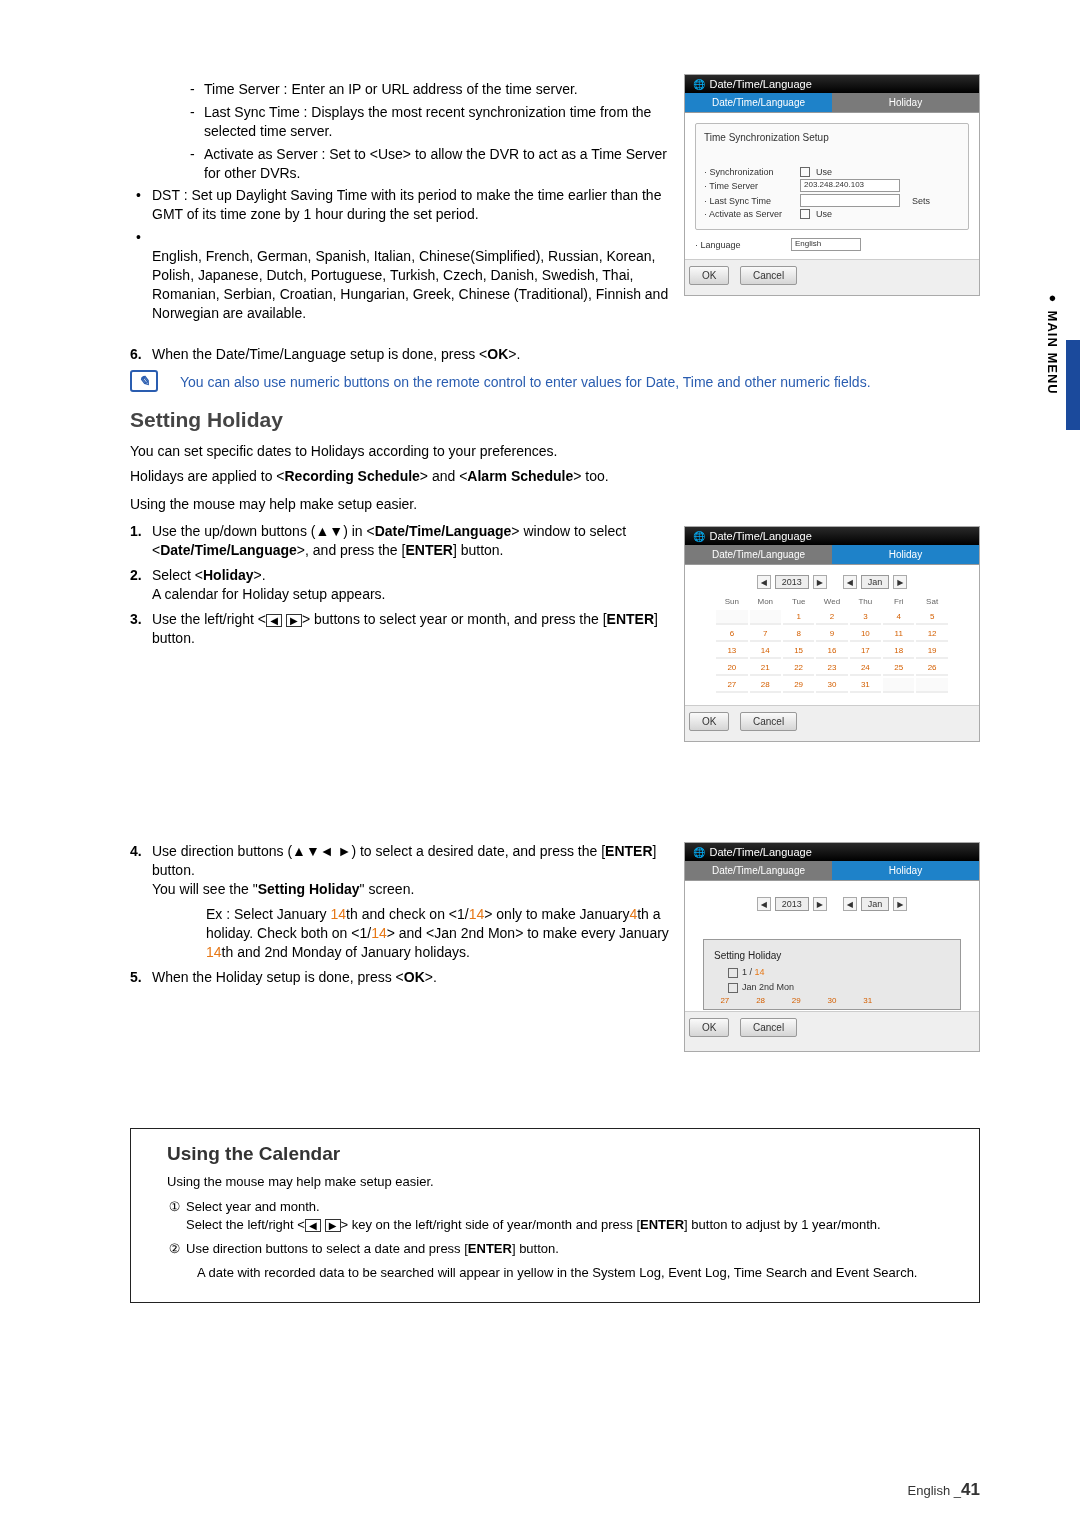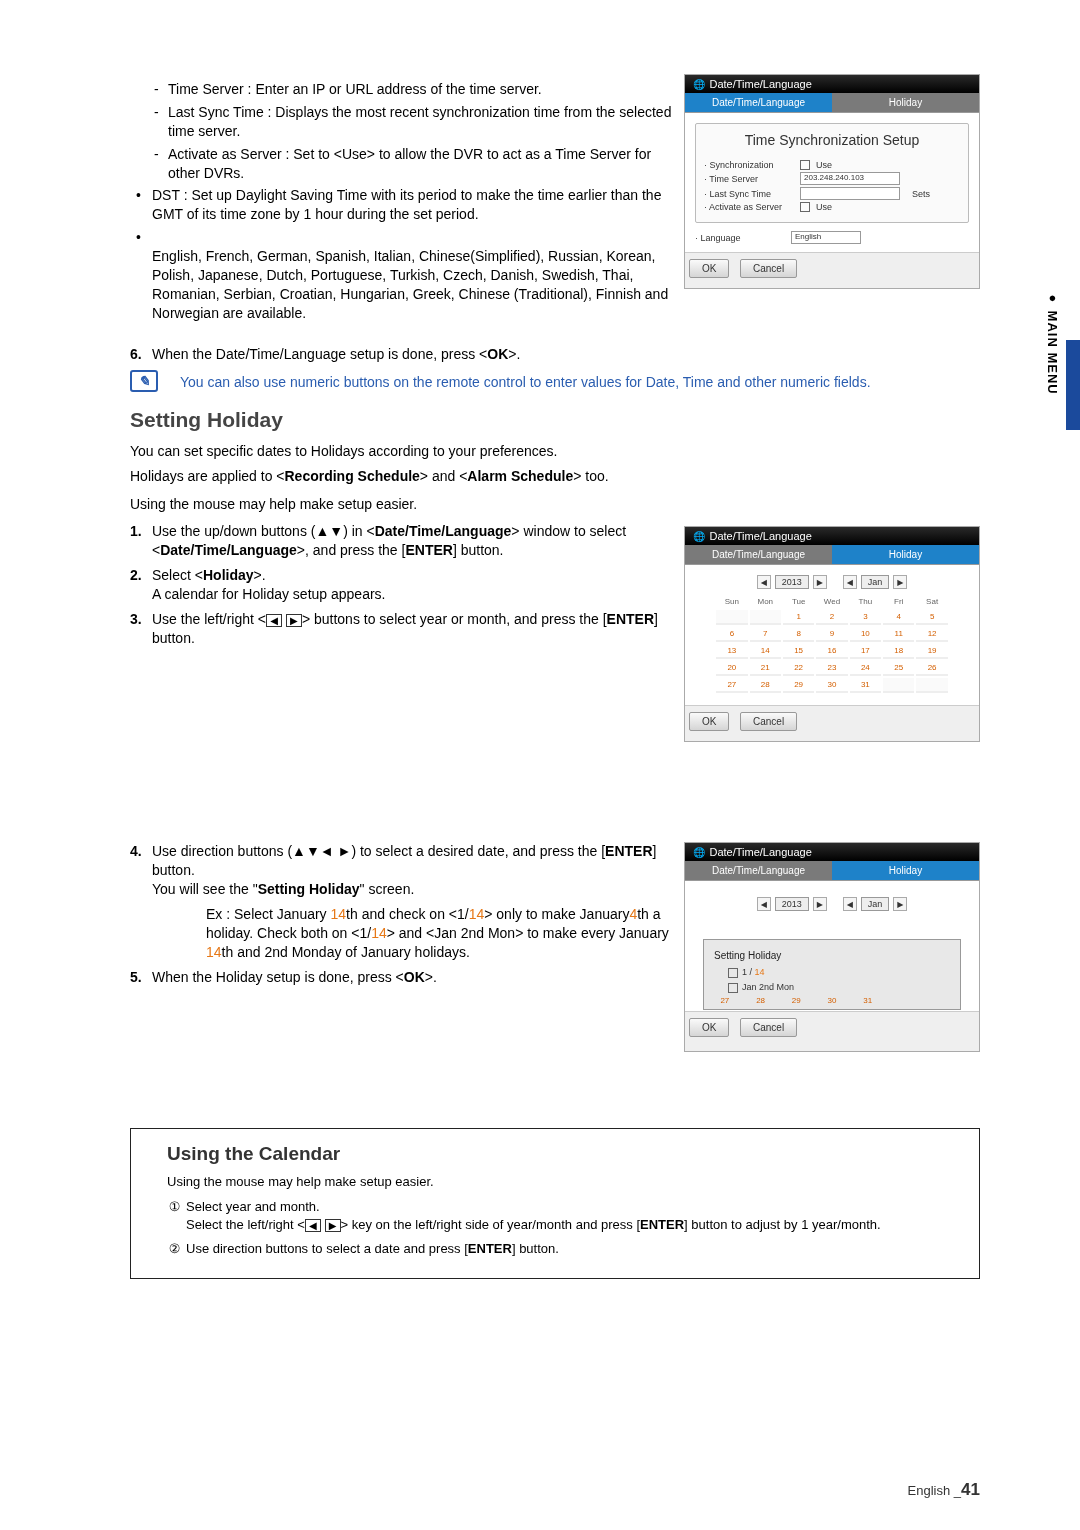--- a/index.html
+++ b/index.html
@@ -28,21 +28,21 @@
     top: 340px;
     width: 14px;
     height: 90px;
     background: #1b4a9c;
   }
   ul.bullets { list-style: none; padding-left: 22px; margin-bottom: 22px; }
   ul.bullets > li::before { content: "•"; position: absolute; margin-left: -16px; }
   ul.bullets > li { position: relative; margin-bottom: 4px; line-height: 1.35; }
   ul.dashes { list-style: none; padding-left: 38px; }
   ul.dashes > li::before { content: "-"; position: absolute; margin-left: -14px; }
-  ul.dashes > li { position: relative; margin-bottom: 4px; line-height: 1.35; }
+  ul.dashes > li { position: relative; margin-bottom: 4px; line-height: 1.35; margin-left: 36px; }
   .step-list { list-style: none; padding-left: 22px; }
   .step-list > li { position: relative; margin-bottom: 6px; line-height: 1.35; }
   .step-num { position: absolute; left: -22px; font-weight: bold; }
   .bold { font-weight: bold; }
   .blue-note {
     color: #2a5db0; margin: 10px 0 14px 50px; position: relative;
   }
   .note-icon {
     position: absolute; left: -50px; top: -4px;
     width: 28px; height: 22px; border: 2px solid #2a5db0; border-radius: 3px;
@@ -63,21 +63,21 @@
   .panel-title {
     background: linear-gradient(#2a2a2a,#000); color: #fff;
     font-size: 11px; padding: 3px 8px;
   }
   .panel-title::before { content: "🌐"; font-size: 10px; margin-right: 4px; }
   .tab-row { display: flex; border-bottom: 1px solid #999; }
   .tab { flex:1; text-align:center; padding: 4px 0; font-size: 10px; color: #fff; background: #7a7a7a; }
   .tab.active { background: #1e82c9; color: #fff; }
   .panel-body { padding: 10px 10px 6px 10px; background: #fff; min-height: 120px; }
   .frame { border: 1px solid #bbb; padding: 8px; background: #fafafa; border-radius: 2px; margin-bottom: 8px; }
-  .frame-title { font-size: 14px; color: #333; margin-bottom: 12px; text-align: center; }
+  .frame-title { font-size: 10px; color: #333; margin-bottom: 24px; }
   .form-row { display:flex; align-items:center; gap:6px; margin: 2px 0; color:#333; font-size: 9px;}
   .form-row .lbl { width: 90px; color:#333; }
   .form-row .chk { width:10px; height:10px; border:1px solid #666; display:inline-block; }
   .form-row .inp { border:1px solid #999; height:13px; padding:0 3px; font-size:8px; flex:0 0 100px; background:#fff;}
   .panel-footer { padding: 6px 0 10px 0; background:#efefef; border-top:1px solid #ccc;}
   .btn { display:inline-block; padding: 3px 12px; font-size: 10px; background: linear-gradient(#fafafa,#d5d5d5); border:1px solid #999; border-radius:2px; margin:0 4px;}
 
   .cal-nav { display:flex; align-items:center; justify-content:center; gap:4px; margin:6px 0 4px 0; font-size:9px;}
   .cal-nav .sel { border:1px solid #999; background:#eee; padding:1px 6px; }
   .cal-nav .arrow { border:1px solid #aaa; background:#f5f5f5; width:14px; height:14px; display:inline-flex; align-items:center; justify-content:center; font-size:8px; }
@@ -355,17 +355,18 @@
 <div class="infobox">
   <h3>Using the Calendar</h3>
   <p>Using the mouse may help make setup easier.</p>
   <p>
     <span class="circ">①</span><span>Select year and month.</span><br>
     <span style="display:inline-block; width:19px;"></span><span>Select the left/right &lt;</span><span class="lr-btn">◀</span> <span class="lr-btn">▶</span><span>&gt; key on the left/right side of year/month and press [</span><span class="bold">ENTER</span><span>] button to adjust by 1 year/month.</span>
   </p>
   <p>
     <span class="circ">②</span><span>Use direction buttons to select a date and press [</span><span class="bold">ENTER</span><span>] button.</span>
   </p>
+  <p style="padding-left:30px; margin-top:6px;">A date with recorded data to be searched will appear in yellow in the System Log, Event Log, Time Search and Event Search.</p>
 </div>
 
 <div class="page-footer">
   <span>English _</span><span class="pnum">41</span>
 </div>
 
 </body></html>

